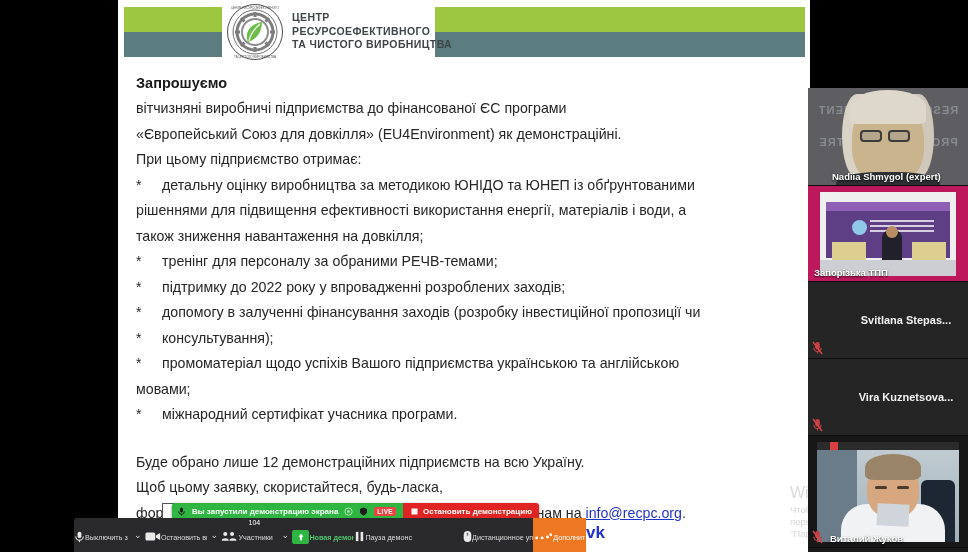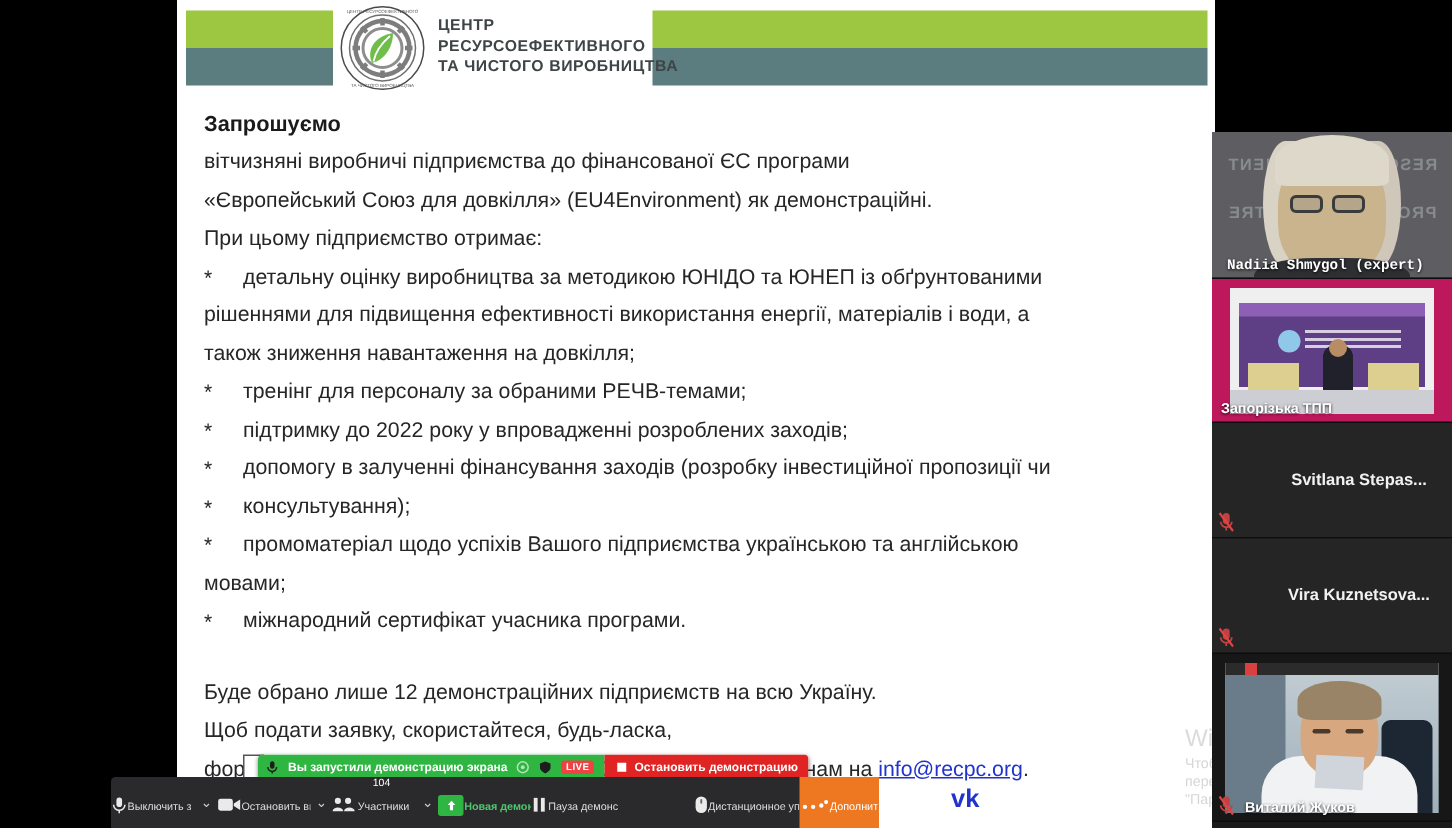--- a/index.html
+++ b/index.html
@@ -303,21 +303,20 @@
   .tb-item.more .tb-label { color: #ffffff; }
 
   
   .vk-link {
     position: absolute;
     left: 586px; top: 523px;
     font-size: 17px;
     color: #2233cc;
     font-weight: bold;
     z-index: 20;
-    padding-left: 48px;
   }
 
   
   .left-strip {
     position:absolute; left:118px; top:540px; width:56px; height:12px; background:#fff;
   }
 </style>
 </head>
 <body>
 
@@ -381,21 +380,21 @@
       <div class="p"><span class="bullet-star">*</span><span>підтримку до 2022 року у впровадженні розроблених заходів;</span></div>
       <div class="p"><span class="bullet-star">*</span><span>допомогу в залученні фінансування заходів (розробку інвестиційної пропозиції чи</span></div>
       <div class="p"><span class="bullet-star">*</span><span>консультування);</span></div>
       <div class="p"><span class="bullet-star">*</span><span>промоматеріал щодо успіхів Вашого підприємства українською та англійською</span></div>
       <div class="p">мовами;</div>
       <div class="p"><span class="bullet-star">*</span><span>міжнародний сертифікат учасника програми.</span></div>
 
       <div class="gap"></div>
 
       <div class="p">Буде обрано лише 12 демонстраційних підприємств на всю Україну.</div>
-      <div class="p">Щоб подати заявку, скористайтеся, будь-ласка,</div>
+      <div class="p">Щоб цьому заявку, скористайтеся, будь-ласка,</div>
       <div class="p"><span>формою </span><span class="link">https://forms.gle/JiGG61ANJe5UXkby5</span><span>  або напишіть нам на </span><span class="link">info@recpc.org</span><span>.</span></div>
       <div class="p" style="padding-left:250px;font-weight:bold;">посиланням</div>
     </div>
 
     <div class="activation">
       <div class="act-1">Windows</div>
       <div class="act-2">Чтобы активировать Windows, перейдите</div>
       <div class="act-3">"Параметры".</div>
     </div>
   </div>
@@ -407,21 +406,21 @@
       <div class="t1-text">RESOURCE EFFICIENT AND
 CLEANER PRODUCTION
 CENTRE</div>
       <div class="t1-hair-l"></div>
       <div class="t1-hair-r"></div>
       <div class="t1-head"></div>
       <div class="t1-hair-t"></div>
       <div class="t1-glass" style="left:52px;"></div>
       <div class="t1-glass" style="left:80px;"></div>
       <div class="t1-body"></div>
-      <div class="tile-name" style="left:10px;font-family:Liberation Mono, monospace;">Nadiia Shmygol (expert)</div>
+      <div class="tile-name" style="left:24px;">Nadiia Shmygol (expert)</div>
     </div>
 
     <div class="tile" id="tile-2">
       <div class="t2-stage"></div>
       <div class="t2-banner"></div>
       <div class="t2-band"></div>
       <div class="t2-circ"></div>
       <div class="t2-txtlines"></div>
       <div class="t2-desk-l"></div>
       <div class="t2-desk-r"></div>

